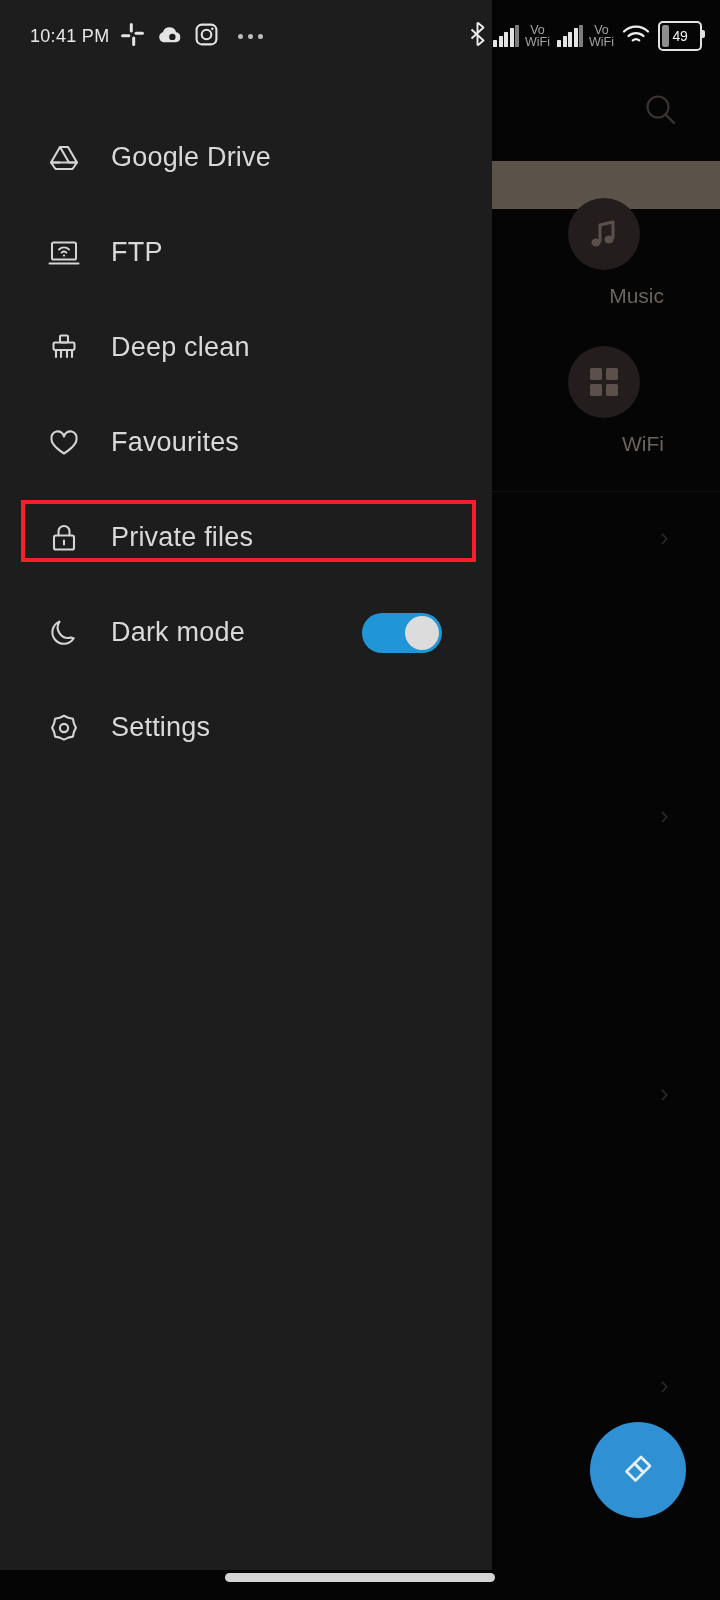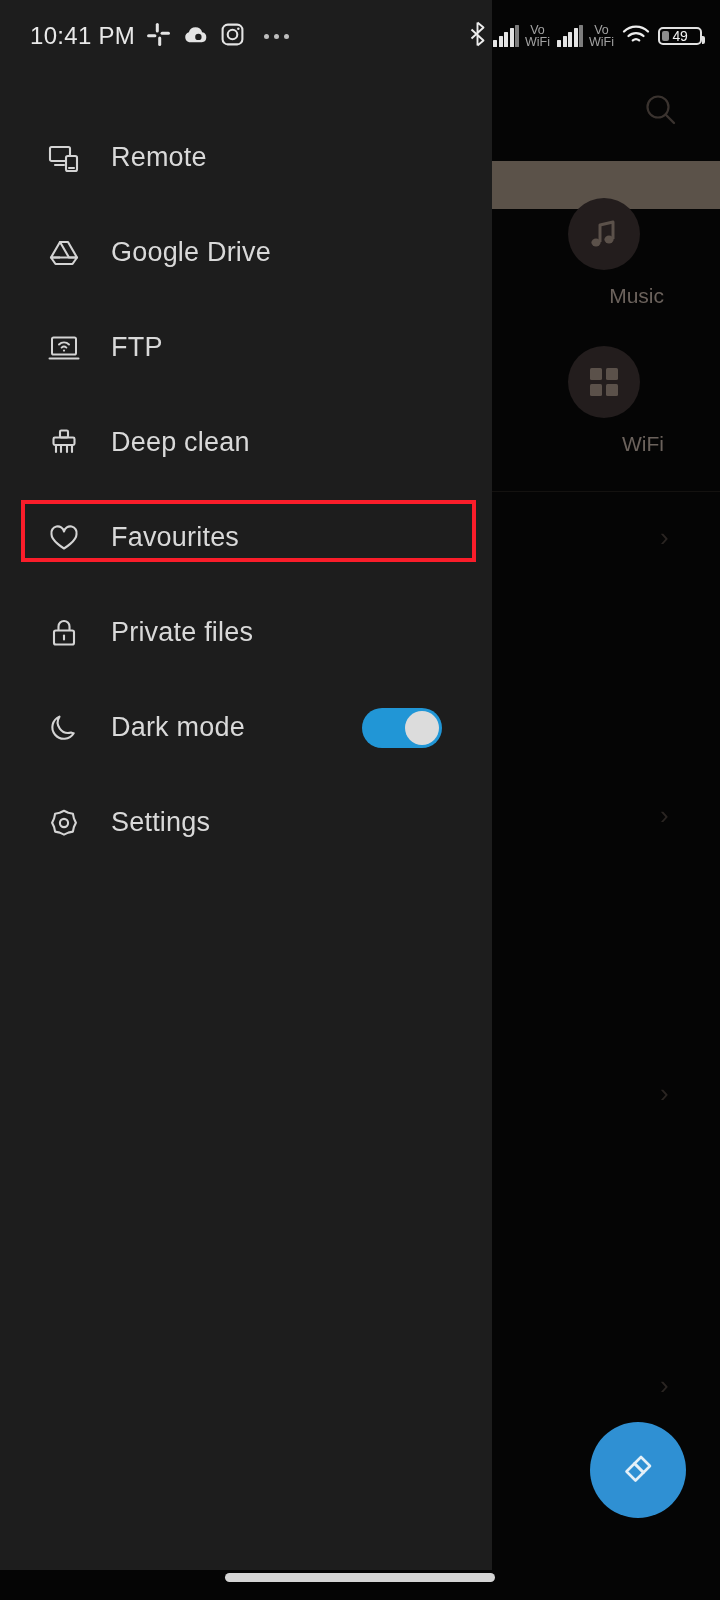--- a/index.html
+++ b/index.html
@@ -14,37 +14,37 @@
   
   #statusbar {
     position:absolute; left:0; top:0; width:720px; height:72px;
     z-index:40;
   }
   #statusbar .sb-left {
     position:absolute; left:30px; top:0; height:72px;
     display:flex; align-items:center; gap:11px;
   }
   #statusbar .sb-clock {
-    color:#e8e8e8; font-size:24px; letter-spacing:.3px;
+    color:#e8e8e8; font-size:18px; letter-spacing:.3px;
   }
   #statusbar .sb-right {
     position:absolute; right:18px; top:0; height:72px;
     display:flex; align-items:center; gap:7px;
   }
   .sb-ico { display:block; }
   .dots { display:flex; gap:5px; align-items:center; margin-left:8px; }
   .dots i { width:5px; height:5px; border-radius:50%; background:#bdbdbd; display:block; }
   .vowifi {
     color:#a3a3a3; font-size:12.5px; line-height:12px; text-align:center;
     font-family:"Liberation Sans", sans-serif; margin-left:-1px;
   }
   .sigstack { display:flex; align-items:flex-end; gap:1.5px; height:22px; }
   .sigstack b { display:block; width:4px; background:#e4e4e4; border-radius:.5px; }
   .battery {
-    width:44px; height:18px; border:2px solid #e2e2e2; border-radius:5px;
+    width:44px; height:30px; border:2px solid #e2e2e2; border-radius:5px;
     position:relative; display:flex; align-items:center; justify-content:center;
   }
   .battery:after {
     content:""; position:absolute; right:-5px; top:7px; width:3px; height:8px;
     background:#e2e2e2; border-radius:0 2px 2px 0;
   }
   .battery span { color:#f2f2f2; font-size:14px; letter-spacing:-.3px; }
   .battery .fillbar {
     position:absolute; left:2px; top:2px; bottom:2px; width:7px; background:#8d8d8d;
     border-radius:2px;
@@ -165,31 +165,20 @@
       <g fill="none" stroke="#e4f0f8" stroke-width="2.6" stroke-linejoin="round" stroke-linecap="round">
         <path d="M27 11l9 9-6.5 6.5-9-9z"></path>
         <path d="M20.5 17.5l-8 8 9 9 8-8z"></path>
       </g>
     </svg>
   </div>
 
   <div id="drawer">
     <div class="menu">
 
-      <div class="menu-item">
-        <span class="mi-icon">
-          <svg width="34" height="34" viewBox="0 0 34 34" fill="none" stroke="#d4d4d4" stroke-width="2.1">
-            <rect x="3" y="6" width="20" height="14" rx="1.6"></rect>
-            <line x1="8" y1="24" x2="17" y2="24" stroke-linecap="round"></line>
-            <rect x="19" y="15" width="11" height="15" rx="1.8" fill="#1d1d1d"></rect>
-            <line x1="22" y1="27" x2="27" y2="27" stroke-linecap="round"></line>
-          </svg>
-        </span>
-        <span class="mi-label">Remote</span>
-      </div>
 
       <div class="menu-item">
         <span class="mi-icon">
           <svg width="34" height="34" viewBox="0 0 34 34" fill="none" stroke="#d4d4d4" stroke-width="2.1" stroke-linejoin="round">
             <path d="M13 6h8l9 15.5H22z"></path>
             <path d="M13 6L4 21.5h9"></path>
             <path d="M4 21.5L8.5 28h17l4.5-6.5z"></path>
           </svg>
         </span>
         <span class="mi-label">Google Drive</span>

